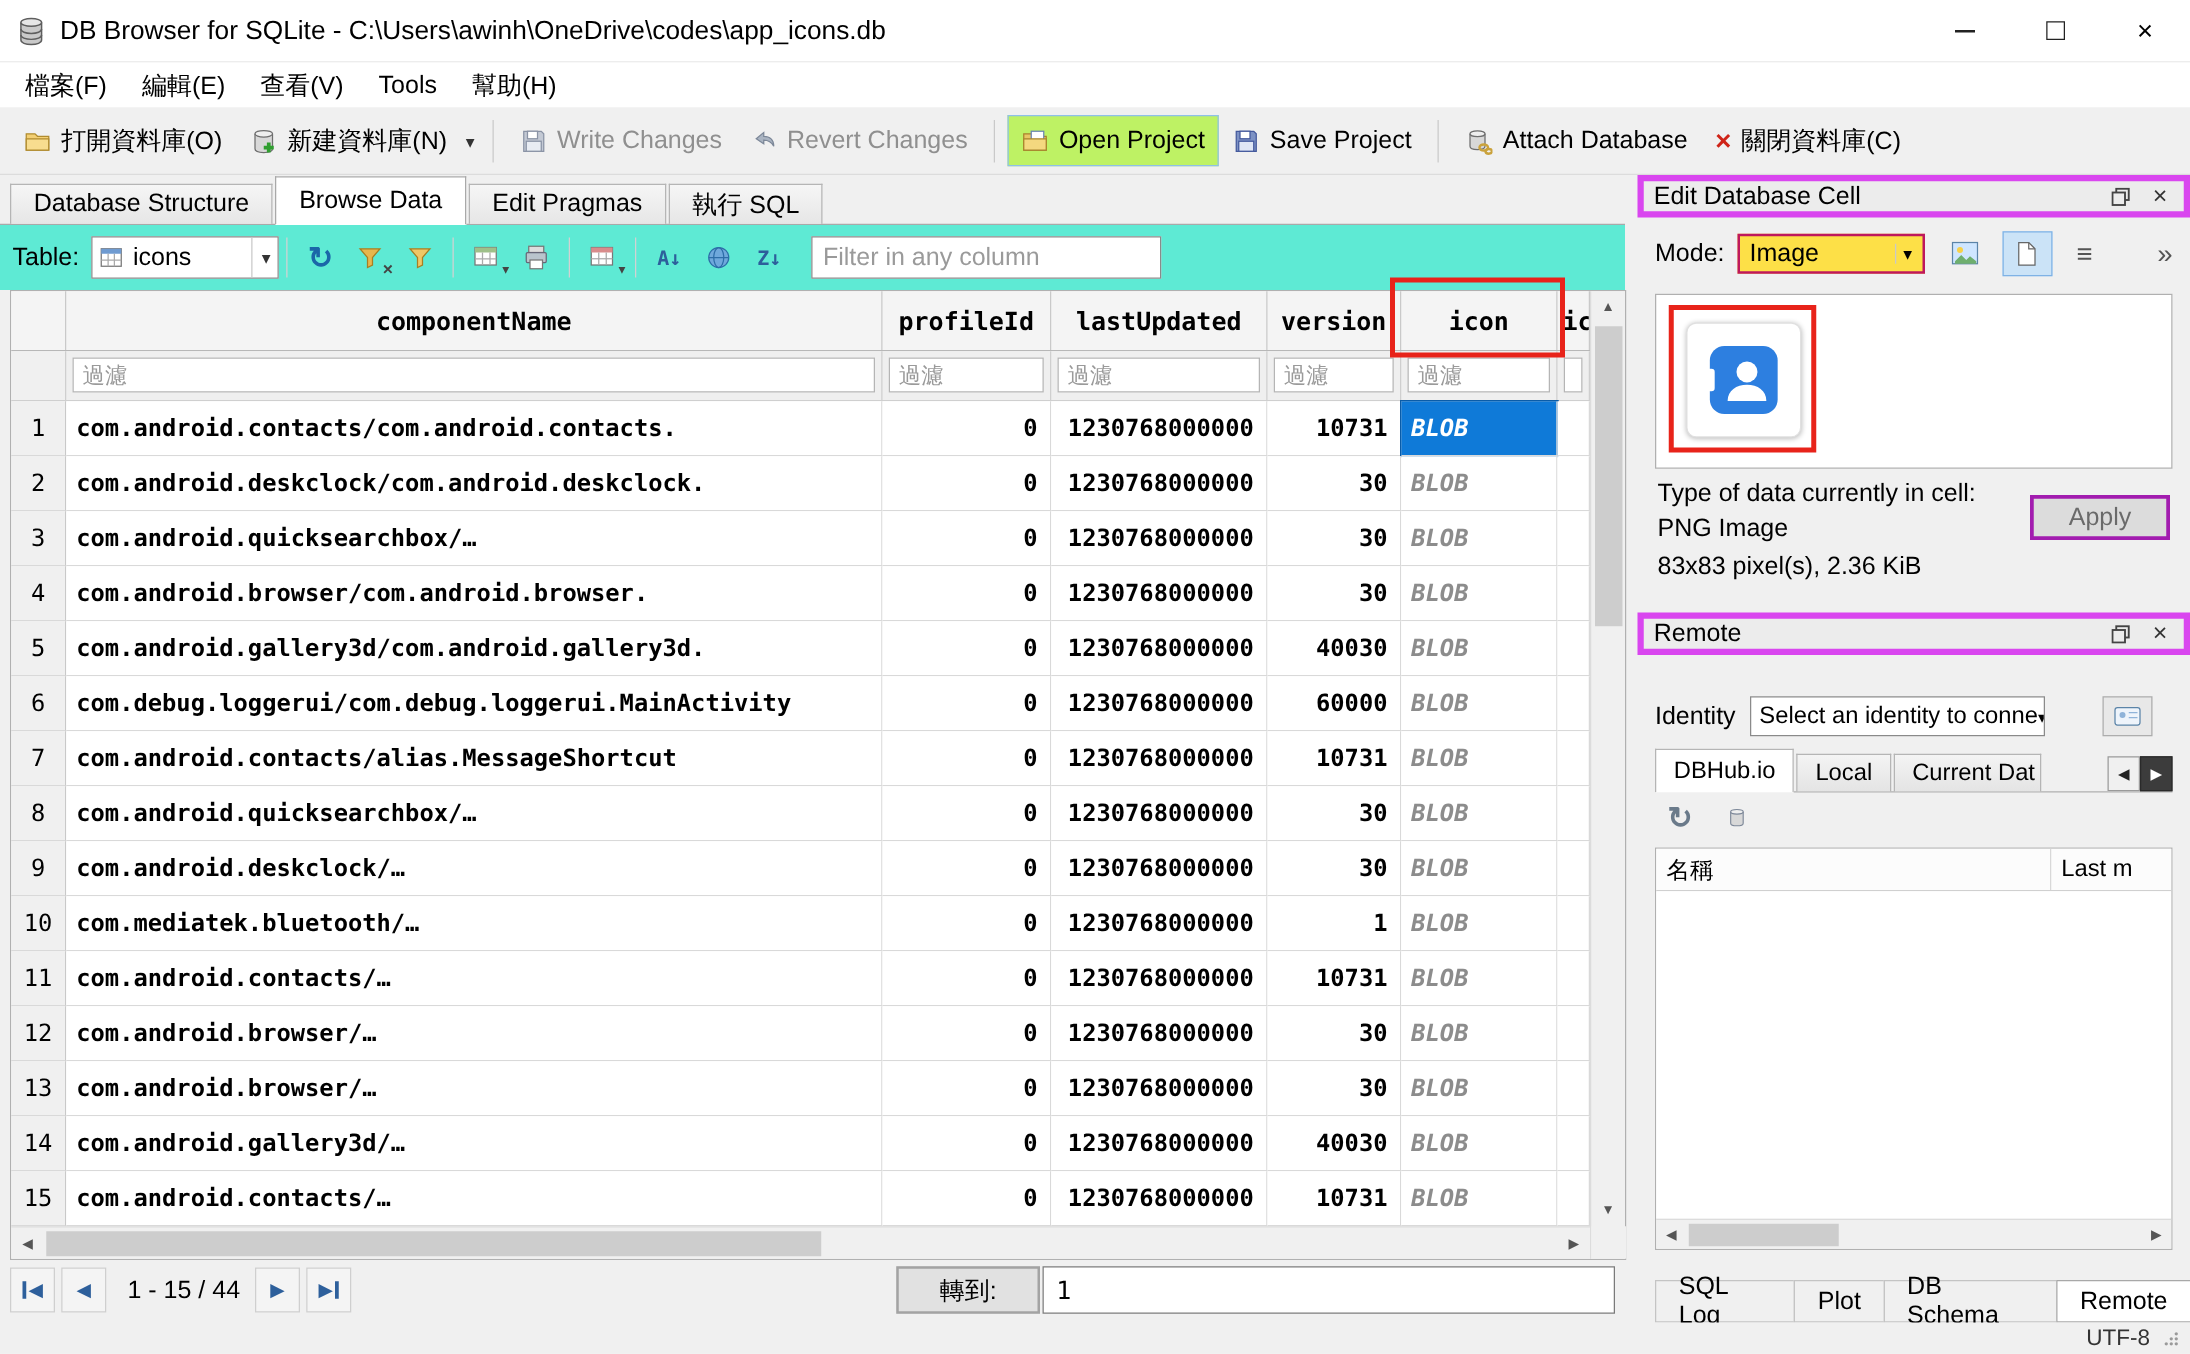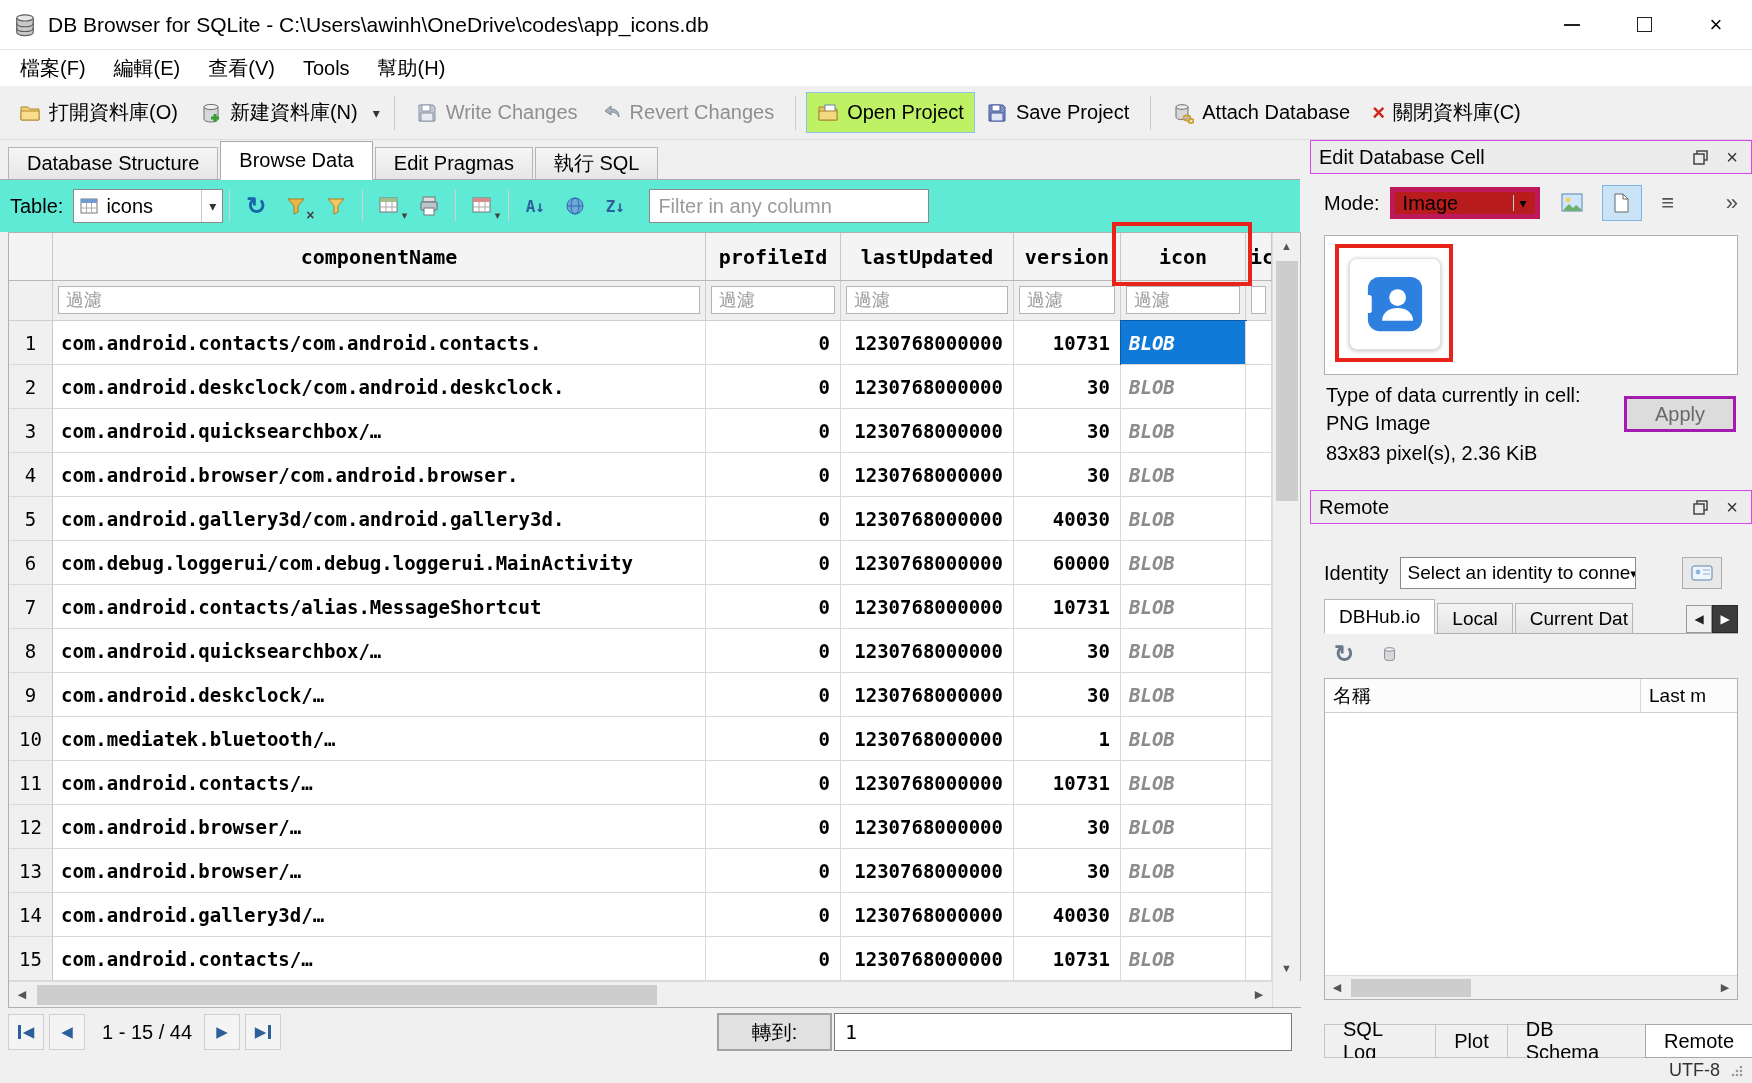--- a/index.html
+++ b/index.html
@@ -85,25 +85,25 @@
   .nav-bar { display:inline-block; width:3px; height:14px; background:#2d5f9b; }
   .nav-range { font-size:20px; margin:0 12px; }
   .goto-btn { margin-left:auto; width:115px; height:38px; background:#e1e1e1; border:2px solid #a3a3a3; display:flex; align-items:center; justify-content:center; font-size:20px; }
   .goto-input { width:458px; height:38px; border:1px solid #7a7a7a; background:#fff; font-size:20px; padding-left:10px; margin-left:2px; font-family:"DejaVu Sans Mono",monospace; }
 
   
   .red-box { position:absolute; border:4px solid #e8231a; background:transparent; pointer-events:none; }
 
   
   .right-panel { position:absolute; top:126px; left:1310px; width:442px; height:932px; }
-  .dock-header { height:34px; background:#ececec; border:1px solid #d946ef; display:flex; align-items:center; padding:0 8px; font-size:20px; }
+  .dock-header { height:34px; background:#ececec; border:5px solid #d946ef; display:flex; align-items:center; padding:0 8px; font-size:20px; }
   .dock-header .dh-btns { margin-left:auto; display:flex; align-items:center; gap:10px; }
   .dh-btn { width:22px; height:22px; display:flex; align-items:center; justify-content:center; font-size:20px; color:#333; }
   .panel-row { display:flex; align-items:center; font-size:20px; }
-  .mode-combo { width:150px; height:32px; border:5px solid #be185d; background:#b91c1c; display:flex; align-items:center; padding:0 8px; }
+  .mode-combo { width:150px; height:32px; border:2px solid #be185d; background:#fde047; display:flex; align-items:center; padding:0 8px; }
   .mode-combo .caret { margin-left:auto; font-size:14px; border-left:1px solid #c9c9c9; padding-left:6px; }
   .sq-btn { width:40px; height:36px; border:1px solid transparent; background:transparent; display:flex; align-items:center; justify-content:center; }
   .sq-btn.active { background:#cbe3f7; border:1px solid #7fb2e5; }
   .preview-area { position:absolute; left:14px; right:14px; top:109px; height:140px; background:#fff; border:1px solid #b0b0b0; }
   .img-tile { position:absolute; left:24px; top:22px; width:92px; height:92px; background:#fff; border:1px solid #e0e0e0; border-radius:8px; box-shadow:0 1px 4px rgba(0,0,0,.25); display:flex; align-items:center; justify-content:center; }
   .info-line { position:absolute; left:16px; font-size:20px; }
   .apply-btn { position:absolute; right:16px; top:270px; width:112px; height:36px; background:#dcdcdc; border:3px solid #a21caf; color:#6a6a6a; font-size:20px; display:flex; align-items:center; justify-content:center; }
   .identity-combo { width:236px; height:32px; border:1px solid #8a8a8a; background:#fff; display:flex; align-items:center; padding:0 6px; overflow:hidden; white-space:nowrap; font-size:19px; }
   .identity-combo .caret { margin-left:auto; font-size:13px; }
   .id-btn { position:absolute; right:16px; width:40px; height:32px; border:1px solid #adadad; background:#e8e8e8; display:flex; align-items:center; justify-content:center; }

